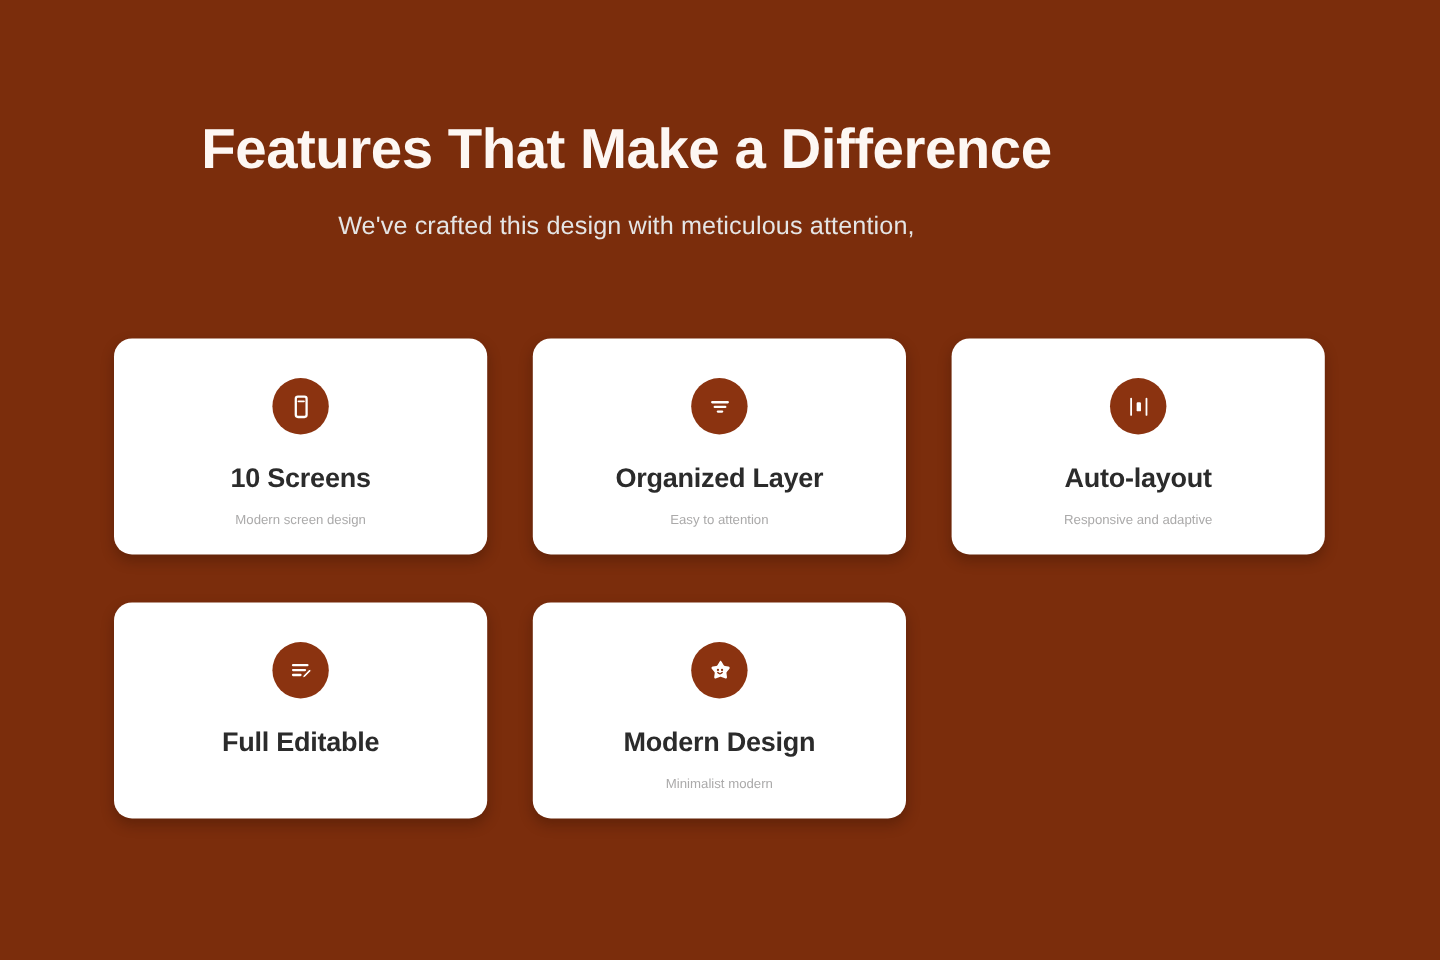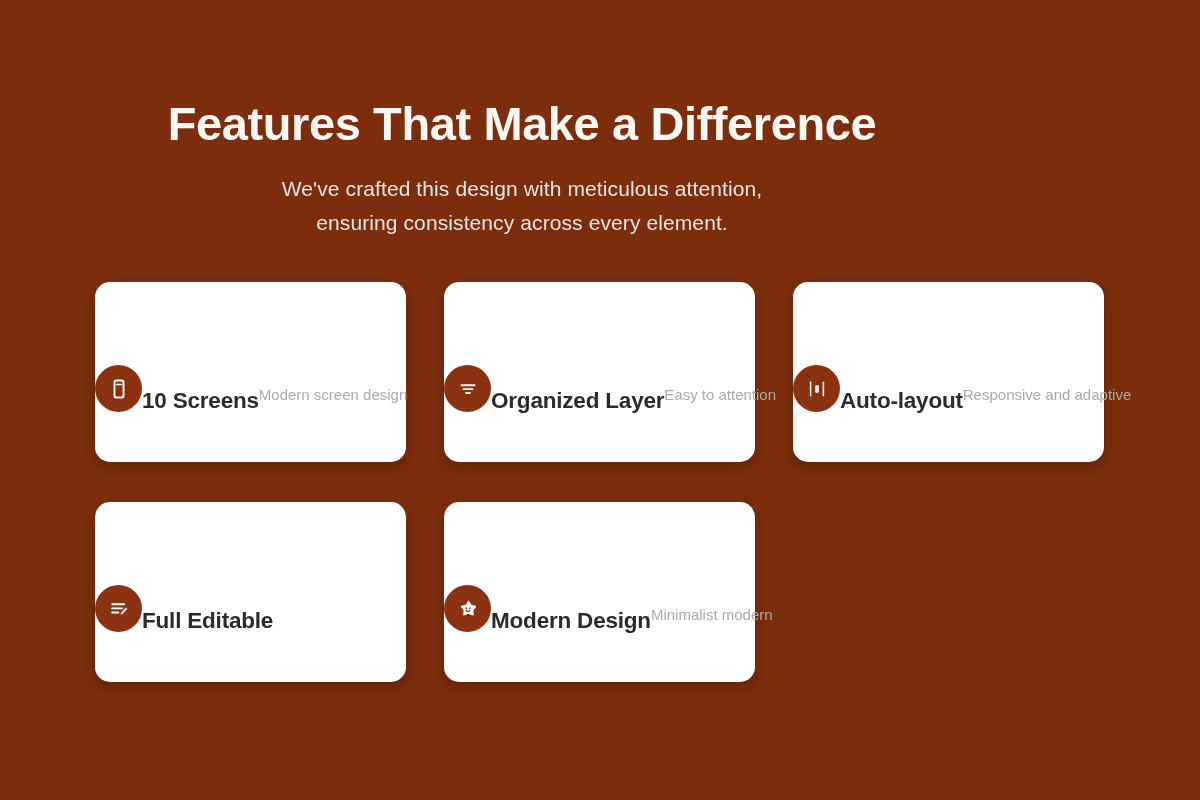--- a/index.html
+++ b/index.html
@@ -67,21 +67,21 @@
     column-gap: 38px;
     row-gap: 40px;
   }
 
   .card {
     position: relative;
     background: #ffffff;
     border-radius: 15px;
     box-shadow: 0 5px 11px rgba(40, 12, 2, 0.30);
     display: flex;
-    flex-direction: row;
+    flex-direction: column;
     align-items: center;
     justify-content: flex-start;
     padding-top: 33px;
     box-sizing: border-box;
   }
 
   .icon-circle {
     width: 47px;
     height: 47px;
     border-radius: 50%;
@@ -103,38 +103,37 @@
     font-weight: 700;
     letter-spacing: -0.2px;
     color: #2b2b2b;
     text-align: center;
     white-space: nowrap;
   }
 
   .card-desc {
     margin: 0;
     padding-top: 12px;
-    font-size: 15px;
+    font-size: 11px;
     line-height: 20px;
     font-weight: 400;
     color: #abaaaa;
     text-align: center;
     white-space: nowrap;
   }
 </style>
 </head>
 <body>
 
 <div class="page">
 
   <div class="header">
     <h1 class="page-title">Features That Make a Difference</h1>
     <p class="subtitle">
       <span class="sub-line">We've crafted this design with meticulous attention,</span>
-      <span class="sub-line">ensuring consistency across every element.</span>
     </p>
   </div>
 
   <div class="grid">
 
     <div class="card">
       <div class="icon-circle">
         <svg width="24" height="24" viewBox="0 0 24 24" aria-hidden="true">
           <rect x="7.5" y="3.5" width="9" height="17" rx="1.8" fill="none" stroke="#ffffff" stroke-width="1.9"></rect>
           <line x1="9.7" y1="7.4" x2="14.3" y2="7.4" stroke="#ffffff" stroke-width="1.5" stroke-linecap="round"></line>

